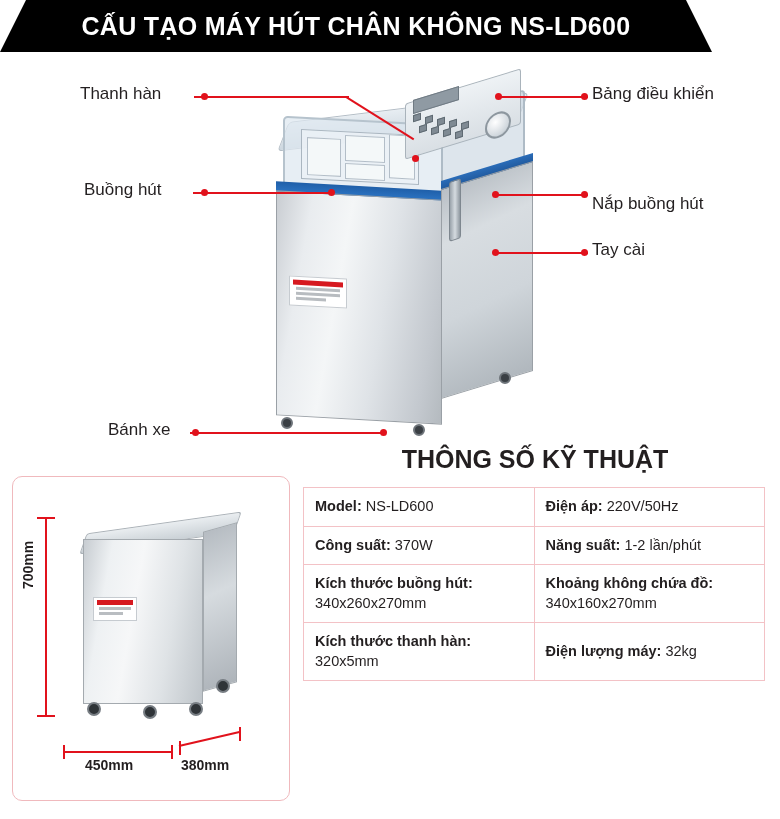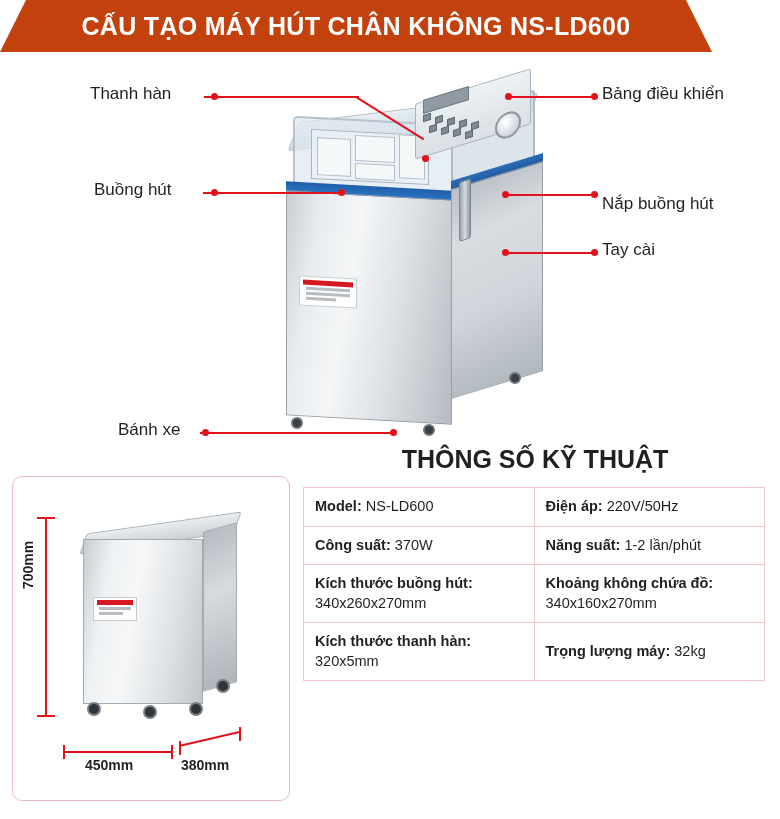--- a/index.html
+++ b/index.html
@@ -8,35 +8,35 @@
     width: 780px; height: 819px;
     background: #ffffff;
     font-family: "Liberation Sans", sans-serif;
     position: relative;
     overflow: hidden;
     color: #231f20;
   }
   
   .header {
     position: absolute; left: 0; top: 0; width: 712px; height: 52px;
-    background: #c2410c;
+    background: #000000;
     display: flex; align-items: center; justify-content: center;
   }
   .header .title {
     color: #ffffff; font-size: 25px; font-weight: bold; letter-spacing: .3px;
     text-align: center; white-space: nowrap;
   }
   .header .corner {
     position: absolute; top: 0; width: 0; height: 0;
   }
   .corner-left  { left: 0;  border-top: 52px solid #ffffff; border-right: 26px solid transparent; }
   .corner-right { right: 0; border-top: 52px solid #ffffff; border-left: 26px solid transparent; }
 
   
-  .diagram { position: absolute; left: 18px; top: 52px; width: 704px; height: 400px; }
+  .diagram { position: absolute; left: 8px; top: 52px; width: 704px; height: 400px; }
 
   .callout { position: absolute; font-size: 17px; color: #231f20; white-space: nowrap; }
 
   
   .leader { position: absolute; background: #e1121c; height: 1.6px; }
   .dot {
     position: absolute; width: 7px; height: 7px; border-radius: 50%;
     background: #e1121c;
   }
 
@@ -332,18 +332,18 @@
       <b>Khoảng không chứa đồ:</b><br>
       <span>340x160x270mm</span>
     </td>
   </tr>
   <tr>
     <td>
       <b>Kích thước thanh hàn:</b><br>
       <span>320x5mm</span>
     </td>
     <td>
-      <b>Trọng lượng máy:</b>
+      <b>Điện lượng máy:</b>
       <span>32kg</span>
     </td>
   </tr>
 </tbody>
   </table>
 
 </body></html>

